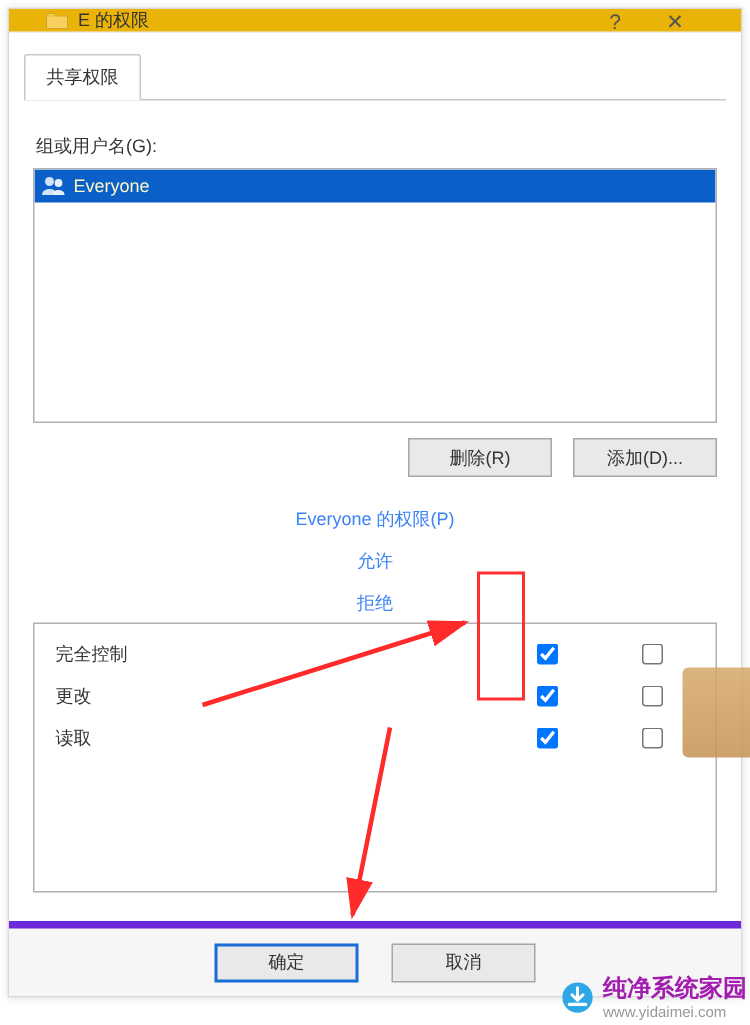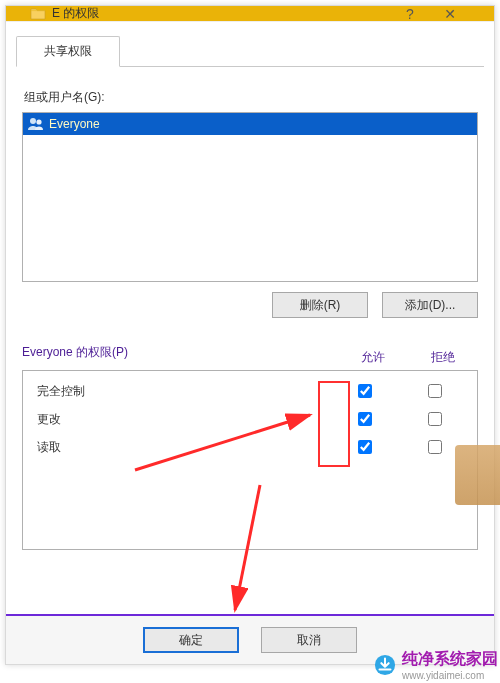--- a/index.html
+++ b/index.html
@@ -9,46 +9,46 @@
   .window { position: absolute; left: 5px; top: 5px; width: 490px; height: 660px; border: 1px solid #d9d9d9; background: #fff; box-shadow: 0 0 6px rgba(0,0,0,0.15); }
 
   .titlebar { height: 16px; display: flex; align-items: center; padding: 0 24px; background: #eab308; border-bottom: 1px solid #eee; }
   .titlebar .icon { width: 16px; height: 16px; margin-right: 6px; display: inline-flex; }
   .titlebar .title { font-size: 12px; color: #333; flex: 1; }
   .titlebar .controls { display: flex; }
   .titlebar .ctrl { width: 40px; height: 30px; display: flex; align-items: center; justify-content: center; font-size: 14px; color: #555; }
 
   .tab-strip { padding: 14px 10px 0 10px; }
   .tab-row { display: flex; border-bottom: 1px solid #c9c9c9; }
-  .tab { padding: 6px 27px; border: 1px solid #c9c9c9; border-bottom: 1px solid #fff; background: #fff; margin-bottom: -1px; font-size: 12px; color: #333; border-radius: 2px 2px 0 0; }
+  .tab { padding: 6px 14px; border: 1px solid #c9c9c9; border-bottom: 1px solid #fff; background: #fff; margin-bottom: -1px; font-size: 12px; color: #333; border-radius: 2px 2px 0 0; }
 
   .panel { padding: 12px 16px 10px 16px; }
 
   .label { font-size: 12px; color: #333; margin: 10px 0 6px 2px; }
 
   .listbox { width: 100%; height: 170px; border: 1px solid #b0b0b0; background: #fff; overflow: hidden; }
   .listitem { display: flex; align-items: center; height: 22px; padding: 0 4px; font-size: 12px; }
   .listitem.selected { background: #0a5fc9; color: #fef9c3; }
   .listitem .users-icon { width: 18px; height: 16px; margin-right: 4px; display: inline-flex; }
 
   .btnrow { display: flex; justify-content: flex-end; gap: 14px; margin-top: 10px; }
   .btn { min-width: 96px; height: 26px; border: 1px solid #a7a7a7; background: #e9e9e9; font-size: 12px; color: #333; display: inline-flex; align-items: center; justify-content: center; padding: 0 10px; }
   .btn.primary { border: 2px solid #1a6fd6; }
 
-  .perm-head { display: flex; align-items: center; margin-top: 20px; font-size: 12px; color: #4c1d95; }
+  .perm-head { display: flex; align-items: center; margin-top: 20px; font-size: 12px; color: #3b82f6; flex-direction: column; }
   .perm-head .ph-left { flex: 1; }
   .perm-head .ph-col { width: 70px; text-align: center; margin-top: 11px; }
 
   .perm-grid { border: 1px solid #b0b0b0; margin-top: 4px; padding: 6px 8px 0 8px; height: 180px; }
   .perm-row { display: flex; align-items: center; height: 28px; font-size: 12px; color: #333; }
   .perm-row .pname { flex: 1; padding-left: 6px; }
   .perm-row .pcol { width: 70px; text-align: center; }
   .perm-row input[type="checkbox"] { width: 14px; height: 14px; }
 
-  .footer { position: absolute; left: 0; right: 0; bottom: 0; height: 50px; display: flex; align-items: center; justify-content: center; gap: 22px; border-top: 2px solid #6d28d9; background: #f6f6f6; }
+  .footer { position: absolute; left: 0; right: 0; bottom: 0; height: 50px; display: flex; align-items: center; justify-content: center; gap: 22px; border-top: 5px solid #6d28d9; background: #f6f6f6; }
 
   
   .anno { position: absolute; pointer-events: none; }
   .anno.red-box { border: 2px solid #ff3030; }
   .anno.arrow svg { overflow: visible; }
 
   .watermark { position: absolute; right: 2px; bottom: 2px; display: flex; align-items: center; gap: 6px; font-size: 12px; color: #888; }
   .watermark .wm-icon { width: 22px; height: 22px; display:inline-flex; }
   .watermark .wm-text .line1 { font-size: 16px; color: #a21caf; font-weight: 700; }
   .watermark .wm-text .line2 { font-size: 10px; color: #999; }

